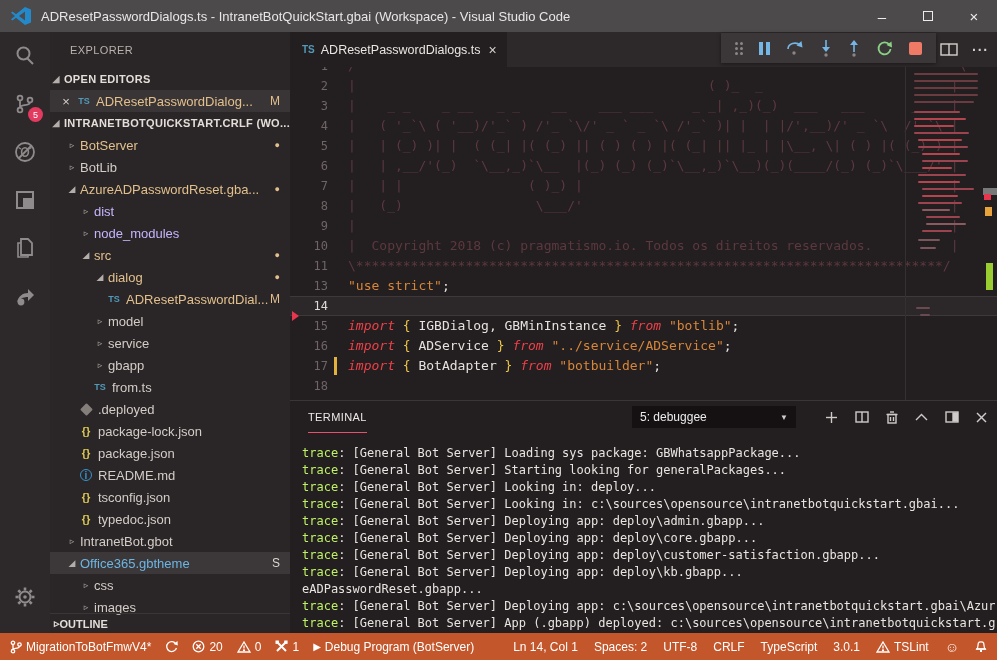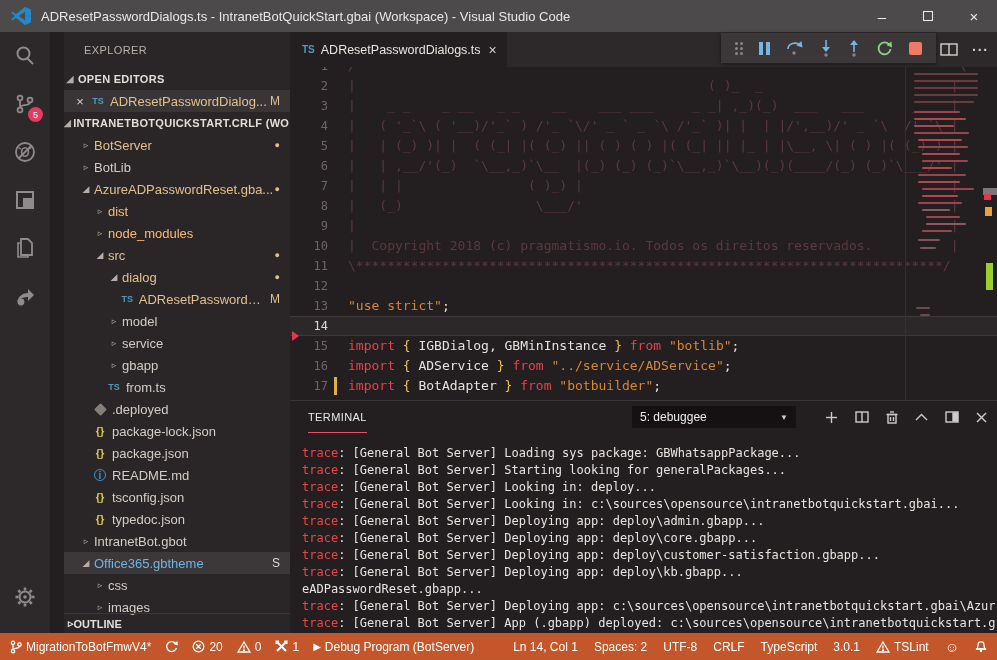--- a/index.html
+++ b/index.html
@@ -21,37 +21,37 @@
 
   
   .activitybar { width:50px; background:#2d2829; display:flex; flex-direction:column; align-items:center; }
   .act-item { width:50px; height:48px; display:flex; align-items:center; justify-content:center; position:relative; }
   .act-item svg { stroke:#8f8a8b; fill:none; stroke-width:1.6; }
   .act-badge { position:absolute; right:7px; bottom:6px; background:#e33a5f; color:#fff; font-size:9px;
     min-width:15px; height:15px; border-radius:8px; display:flex; align-items:center; justify-content:center; }
   .act-gear { margin-top:auto; margin-bottom:12px; }
 
   
-  .sidebar { width:240px; background:#2a2526; color:#d3cdc8; overflow:hidden; position:relative;margin-left:14px; }
+  .sidebar { width:240px; background:#2a2526; color:#d3cdc8; overflow:hidden; position:relative; }
   .sb-title { height:36px; line-height:36px; padding-left:20px; font-size:11px; letter-spacing:.4px; color:#b9b2ae; }
   .row { height:22px; display:flex; align-items:center; font-size:13px; white-space:nowrap; position:relative; }
   .row.hdr { font-weight:bold; font-size:11px; color:#e3ded9; letter-spacing:.3px; }
   .row .twist { width:12px; font-size:9px; color:#b4aeaa; display:inline-block; text-align:center; margin-right:2px; }
   .row .ficon { width:16px; margin-right:4px; text-align:center; display:inline-flex; justify-content:center; }
   .ts-glyph { color:#519aba; font-weight:bold; font-size:9px; }
   .json-glyph { color:#d9c755; font-weight:bold; font-size:11px; }
   .info-glyph { color:#3794cd; font-weight:bold; font-size:10px; border:1px solid #3794cd; border-radius:50%;
     width:12px; height:12px; line-height:11px; display:inline-block; text-align:center; }
   .git-glyph { width:9px; height:9px; background:#857f7c; transform:rotate(45deg); display:inline-block; border-radius:1px; }
   .row .lbl { overflow:hidden; text-overflow:ellipsis; }
   .row .badge { margin-left:auto; margin-right:10px; color:#e2c08d; font-size:12px; }
   .row .badge.dot { font-size:9px; }
   .row.sel { background:#3c3738; }
   .row.opened-active { background:#393435; }
-  .c-mod { color:#e2c08d; } .c-ign { color:#fdba74; } .c-theme { color:#6cb6e4; }
+  .c-mod { color:#e2c08d; } .c-ign { color:#c4b5fd; } .c-theme { color:#6cb6e4; }
   .close-x { width:16px; color:#d5d0cc; font-size:13px; text-align:center; margin:0 2px 0 8px; }
   .outline-hdr { position:absolute; bottom:0; left:0; right:0; height:20px; border-top:1px solid #3a3536;
     display:flex; align-items:center; font-weight:bold; font-size:11px; color:#e3ded9; padding-left:4px; }
 
   
   .editor-col { width:707px; display:flex; flex-direction:column; position:relative; }
   .tabbar { height:35px; background:#2d2829; display:flex; position:relative; flex:0 0 35px; }
   .tab { background:#231e1f; display:flex; align-items:center; padding:0 10px 0 12px; font-size:12.5px;
     color:#e9e5e2; gap:6px; }
   .tab .tx { margin-left:2px; color:#d5d0cc; font-size:14px; }
@@ -68,21 +68,21 @@
 
   
   .editor { height:333px; background:#231e1f; position:relative; overflow:hidden; flex:0 0 333px; }
   .code-content { position:absolute; top:-11px; left:0; right:0;
     font-family:"DejaVu Sans Mono", monospace; font-size:13px; }
   .cline { height:20px; line-height:20px; display:flex; white-space:pre; position:relative; }
   .cline .ln { width:38px; text-align:right; color:#6f6466; font-size:12px; flex:0 0 38px; }
   .cline .ctext { padding-left:20px; }
   .cline.cur { background:#2c2728; box-shadow:0 1px 0 #3e3839 inset, 0 -1px 0 #3e3839 inset; }
   .cline.cur .ln { color:#dfdbd9; }
-  .tok-cm { color:#5c3940; } .tok-kw { color:#ee4149; } .tok-st { color:#d8873a; }
+  .tok-cm { color:#5c3940; } .tok-kw { color:#ee4149;font-style:italic; } .tok-st { color:#d8873a; }
   .tok-br { color:#ecc64a; } .tok-id { color:#e6e2df; } .tok-pl { color:#e6e2df; }
   .bp-arrow { position:absolute; left:2px; top:-5px; width:0; height:0; border-left:7px solid #e9364f;
     border-top:5px solid transparent; border-bottom:5px solid transparent; }
   .git-bar { position:absolute; left:44px; top:1px; width:3px; height:18px; background:#e2b13f; }
   .minimap { position:absolute; top:0; right:14px; width:78px; bottom:0; border-left:1px solid #342f30; }
   .minimap i { position:absolute; height:2px; border-radius:1px; }
   .overview { position:absolute; top:0; right:0; width:14px; bottom:0; }
   .ov-thumb { position:absolute; top:121px; right:0; width:14px; height:7px; background:#8a8a8a; opacity:.85; }
   .ov-red { position:absolute; top:127px; left:1px; width:7px; height:6px; background:#e9364f; }
   .ov-orange { position:absolute; top:140px; left:2px; width:7px; height:9px; background:#e8a33d; }
@@ -94,21 +94,21 @@
   .panel-tab { font-size:11px; color:#eceae8; letter-spacing:.4px; height:100%; display:flex; align-items:center;
     border-bottom:1px solid #e4526e; padding-bottom:0; }
   .dd { position:absolute; left:342px; top:5px; width:164px; height:22px; background:#151112; color:#ececec;
     font-size:12px; display:flex; align-items:center; padding:0 8px; justify-content:space-between; }
   .dd .arr { font-size:8px; color:#cfcbc9; }
   .panel-actions { position:absolute; right:10px; top:0; height:32px; display:flex; align-items:center; gap:17px; }
   .panel-actions svg { stroke:#cfcbc9; fill:none; stroke-width:1.4; }
   .term-body { flex:1; padding:12px 8px 0 12px; font-family:"DejaVu Sans Mono", monospace; font-size:12px;
     color:#e8e4e1; overflow:hidden; }
   .tline { height:17px; line-height:17px; white-space:pre; }
-  .tline .pre { color:#ef4444; }
+  .tline .pre { color:#bef264; }
 
   
   .statusbar { height:27px; background:#c4562b; color:#fff; display:flex; align-items:center;
     font-size:12px; flex:0 0 27px; padding:0 10px; }
   .sb-item { display:flex; align-items:center; gap:4px; margin-right:14px; white-space:nowrap; }
   .sb-right { margin-left:auto; display:flex; align-items:center; }
   .sb-right .sb-item { margin-right:0; margin-left:16px; }
   .sb-item svg { stroke:#fff; fill:none; stroke-width:1.3; }
   .play-glyph { font-size:10px; } .smiley-glyph { font-size:14px; }
 </style>
@@ -393,21 +393,20 @@
             <div class="cline"><span class="ln">2</span><span class="ctext"><span class="tok-cm">|                                             ( )_  _                        |</span></span></div>
             <div class="cline"><span class="ln">3</span><span class="ctext"><span class="tok-cm">|    _ _    _ __   _ _    __    ___ ___     _ _| ,_)(_)  ___   ___      _    |</span></span></div>
             <div class="cline"><span class="ln">4</span><span class="ctext"><span class="tok-cm">|   ( '_`\ ( '__)/'_` ) /'_ `\/' _ ` _ `\ /'_` )| |  | |/',__)/' _ `\  /'_`\ |</span></span></div>
             <div class="cline"><span class="ln">5</span><span class="ctext"><span class="tok-cm">|   | (_) )| |  ( (_| |( (_) || ( ) ( ) |( (_| || |_ | |\__, \| ( ) |( (_) ) |</span></span></div>
             <div class="cline"><span class="ln">6</span><span class="ctext"><span class="tok-cm">|   | ,__/'(_)  `\__,_)`\__  |(_) (_) (_)`\__,_)`\__)(_)(____/(_) (_)`\___/' |</span></span></div>
             <div class="cline"><span class="ln">7</span><span class="ctext"><span class="tok-cm">|   | |                ( )_) |                                               |</span></span></div>
             <div class="cline"><span class="ln">8</span><span class="ctext"><span class="tok-cm">|   (_)                 \___/'                                               |</span></span></div>
             <div class="cline"><span class="ln">9</span><span class="ctext"><span class="tok-cm">|                                                                            |</span></span></div>
             <div class="cline"><span class="ln">10</span><span class="ctext"><span class="tok-cm">|  Copyright 2018 (c) pragmatismo.io. Todos os direitos reservados.          |</span></span></div>
             <div class="cline"><span class="ln">11</span><span class="ctext"><span class="tok-cm">\***************************************************************************/</span></span></div>
-            <div class="cline"><span class="ln">12</span><span class="ctext"></span></div>
             <div class="cline"><span class="ln">13</span><span class="ctext"><span class="tok-st">"use strict"</span><span class="tok-pl">;</span></span></div>
             <div class="cline cur"><span class="ln">14</span><span class="ctext"></span></div>
             <div class="cline"><span class="bp-arrow"></span><span class="ln">15</span><span class="ctext"><span class="tok-kw">import</span><span class="tok-pl"> </span><span class="tok-br">{</span><span class="tok-id"> IGBDialog, GBMinInstance </span><span class="tok-br">}</span><span class="tok-pl"> </span><span class="tok-kw">from</span><span class="tok-pl"> </span><span class="tok-st">"botlib"</span><span class="tok-pl">;</span></span></div>
             <div class="cline"><span class="ln">16</span><span class="ctext"><span class="tok-kw">import</span><span class="tok-pl"> </span><span class="tok-br">{</span><span class="tok-id"> ADService </span><span class="tok-br">}</span><span class="tok-pl"> </span><span class="tok-kw">from</span><span class="tok-pl"> </span><span class="tok-st">"../service/ADService"</span><span class="tok-pl">;</span></span></div>
             <div class="cline"><span class="ln">17</span><span class="git-bar"></span><span class="ctext"><span class="tok-kw">import</span><span class="tok-pl"> </span><span class="tok-br">{</span><span class="tok-id"> BotAdapter </span><span class="tok-br">}</span><span class="tok-pl"> </span><span class="tok-kw">from</span><span class="tok-pl"> </span><span class="tok-st">"botbuilder"</span><span class="tok-pl">;</span></span></div>
             <div class="cline"><span class="ln">18</span><span class="ctext"></span></div>
           </div>
         <div class="minimap" id="minimap">
             <i style="left: 8px; top: 6px; width: 64px; background: rgb(106, 60, 66);"></i>
             <i style="left: 8px; top: 13px; width: 64px; background: rgb(106, 60, 66);"></i>

